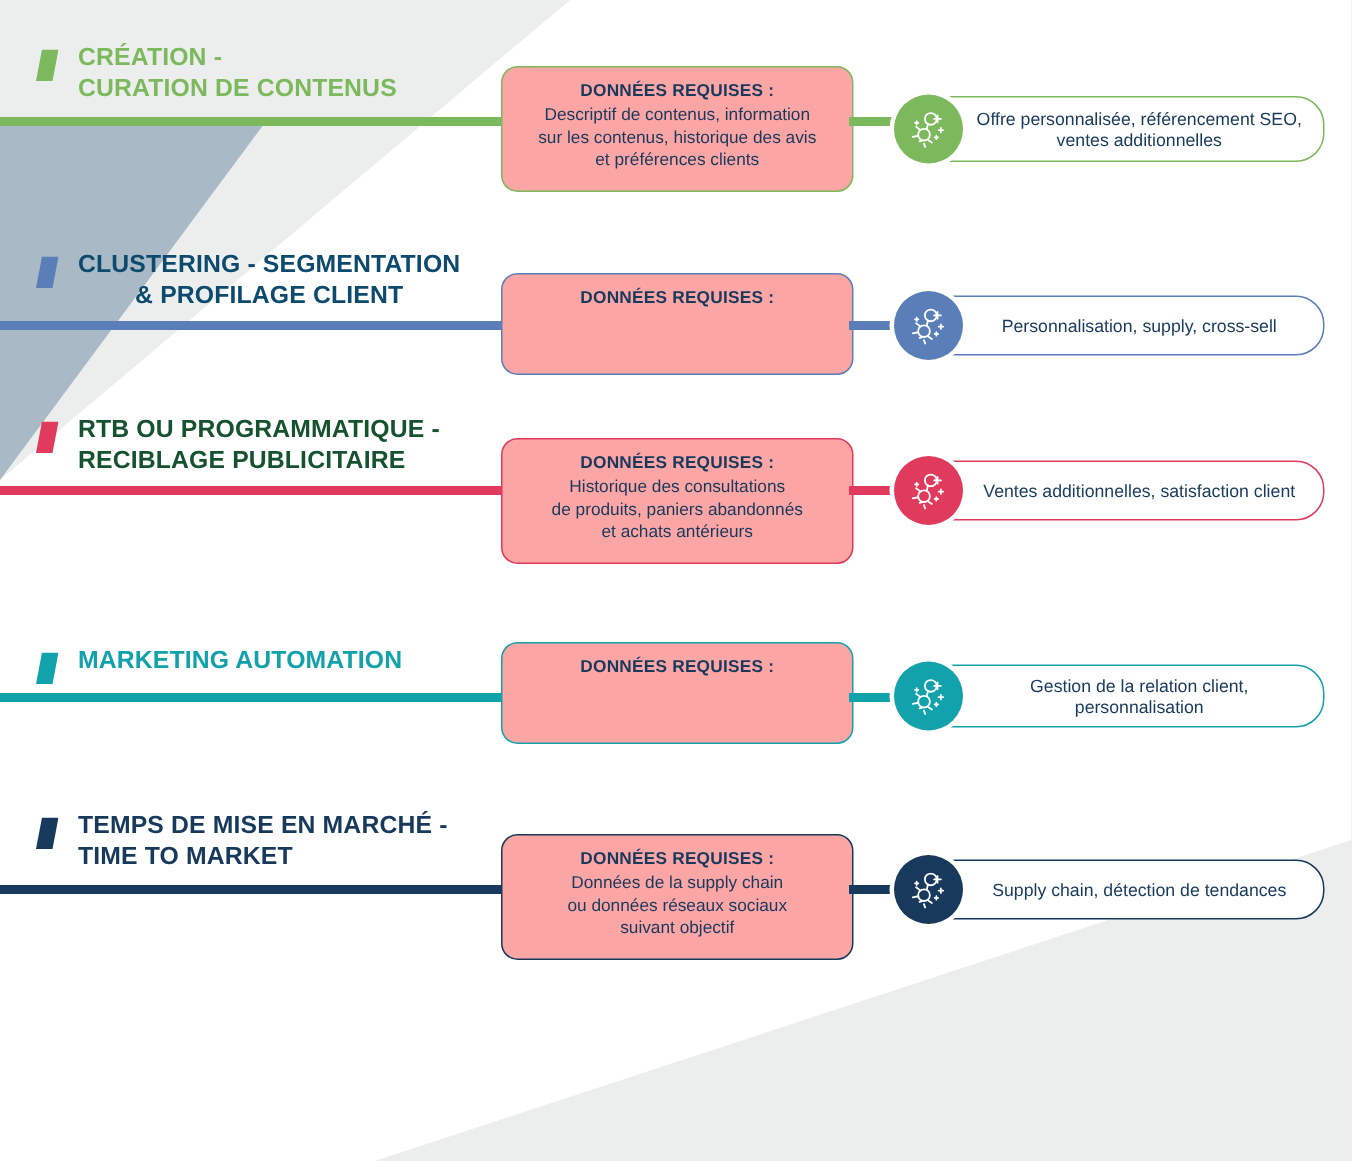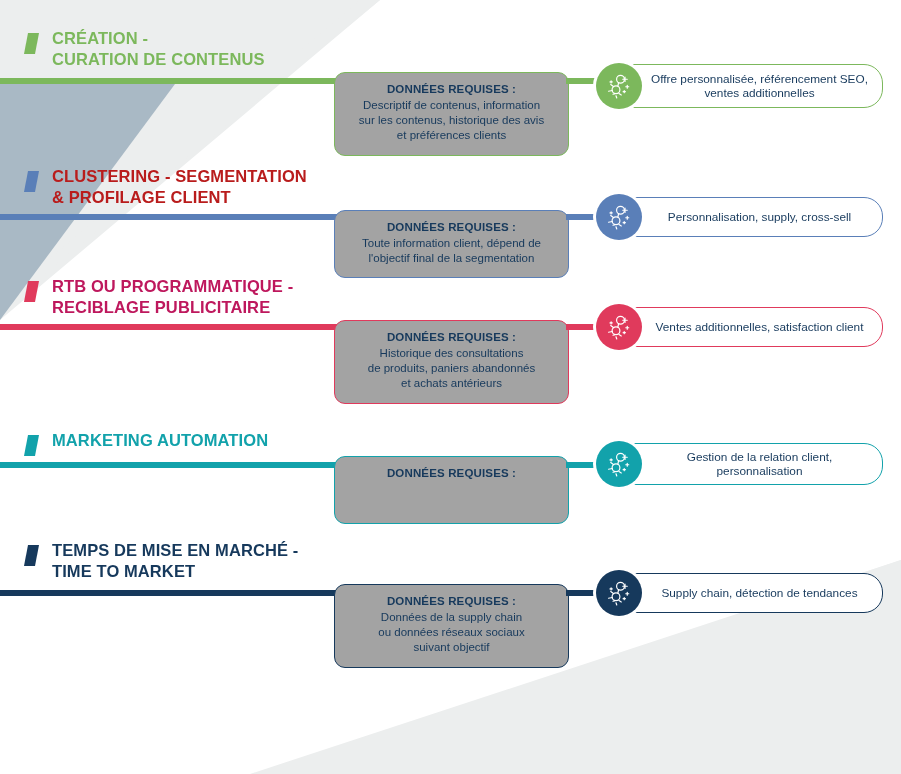--- a/index.html
+++ b/index.html
@@ -76,24 +76,23 @@
   }
 
   
   .data-box {
     position: absolute;
     top: 0;
     width: 235px;
     box-sizing: border-box;
     border: 1.6px solid #888;
     border-radius: 11px;
-    background: #a3a3a3;
+    background: #fca5a5;
     text-align: center;
     padding: 9px 10px 10px 10px;
-    margin-top: 28px;
   }
   .data-box-head {
     font-size: 11.5px;
     font-weight: bold;
     color: #16395c;
     letter-spacing: 0.15px;
     line-height: 15px;
     margin-bottom: 1px;
   }
   .data-box-body {
@@ -205,29 +204,27 @@
         <path d="M9.5 13 l0 3 M8 14.5 l3 0"></path>
       </svg>
     </div>
   </div>
 
   <div class="row" id="row-1" style="top:166px;">
     <div class="left-block">
       <svg class="bullet" viewBox="0 0 15 21">
         <polygon class="bullet-shape" points="4,0 15,0 11,21 0,21" fill="#5a7fb8"></polygon>
       </svg>
-      <div class="title" style="color: #b91c1c;">CLUSTERING - SEGMENTATION
+      <div class="title" style="color: #0c4a6e; text-align: center;">CLUSTERING - SEGMENTATION
 &amp; PROFILAGE CLIENT</div>
     </div>
     <div class="rail" style="top: 48px; width: 337px; background: rgb(90, 127, 184);"></div>
 
     <div class="data-box" style="left: 334px; top: 16px; height: 68px; border-color: rgb(90, 127, 184);">
       <div class="data-box-head">DONNÉES REQUISES :</div>
-      <div class="data-box-body">Toute information client, dépend de
-l'objectif final de la segmentation</div>
     </div>
 
     <div class="connector" style="left: 566px; top: 48px; width: 46px; background: rgb(90, 127, 184);"></div>
 
     <div class="pill" style="top: 31px; height: 40px; border-color: rgb(90, 127, 184);">
       <div class="pill-text">Personnalisation, supply, cross-sell</div>
     </div>
     <div class="circle" style="left: 596px; top: 28px; background: rgb(90, 127, 184);">
       <svg viewBox="0 0 40 40" width="30" height="30" fill="none" stroke="#ffffff" stroke-width="1.6" stroke-linecap="round" stroke-linejoin="round">
         <circle cx="22" cy="11" r="5.2"></circle>
@@ -244,21 +241,21 @@
         <path d="M9.5 13 l0 3 M8 14.5 l3 0"></path>
       </svg>
     </div>
   </div>
 
   <div class="row" id="row-2" style="top:276px;">
     <div class="left-block">
       <svg class="bullet" viewBox="0 0 15 21">
         <polygon class="bullet-shape" points="4,0 15,0 11,21 0,21" fill="#e03a5c"></polygon>
       </svg>
-      <div class="title" style="color: #be185d;">RTB OU PROGRAMMATIQUE -
+      <div class="title" style="color: #14532d;">RTB OU PROGRAMMATIQUE -
 RECIBLAGE PUBLICITAIRE</div>
     </div>
     <div class="rail" style="top: 48px; width: 337px; background: rgb(224, 58, 92);"></div>
 
     <div class="data-box" style="left: 334px; top: 16px; height: 84px; border-color: rgb(224, 58, 92);">
       <div class="data-box-head">DONNÉES REQUISES :</div>
       <div class="data-box-body">Historique des consultations
 de produits, paniers abandonnés
 et achats antérieurs</div>
     </div>

